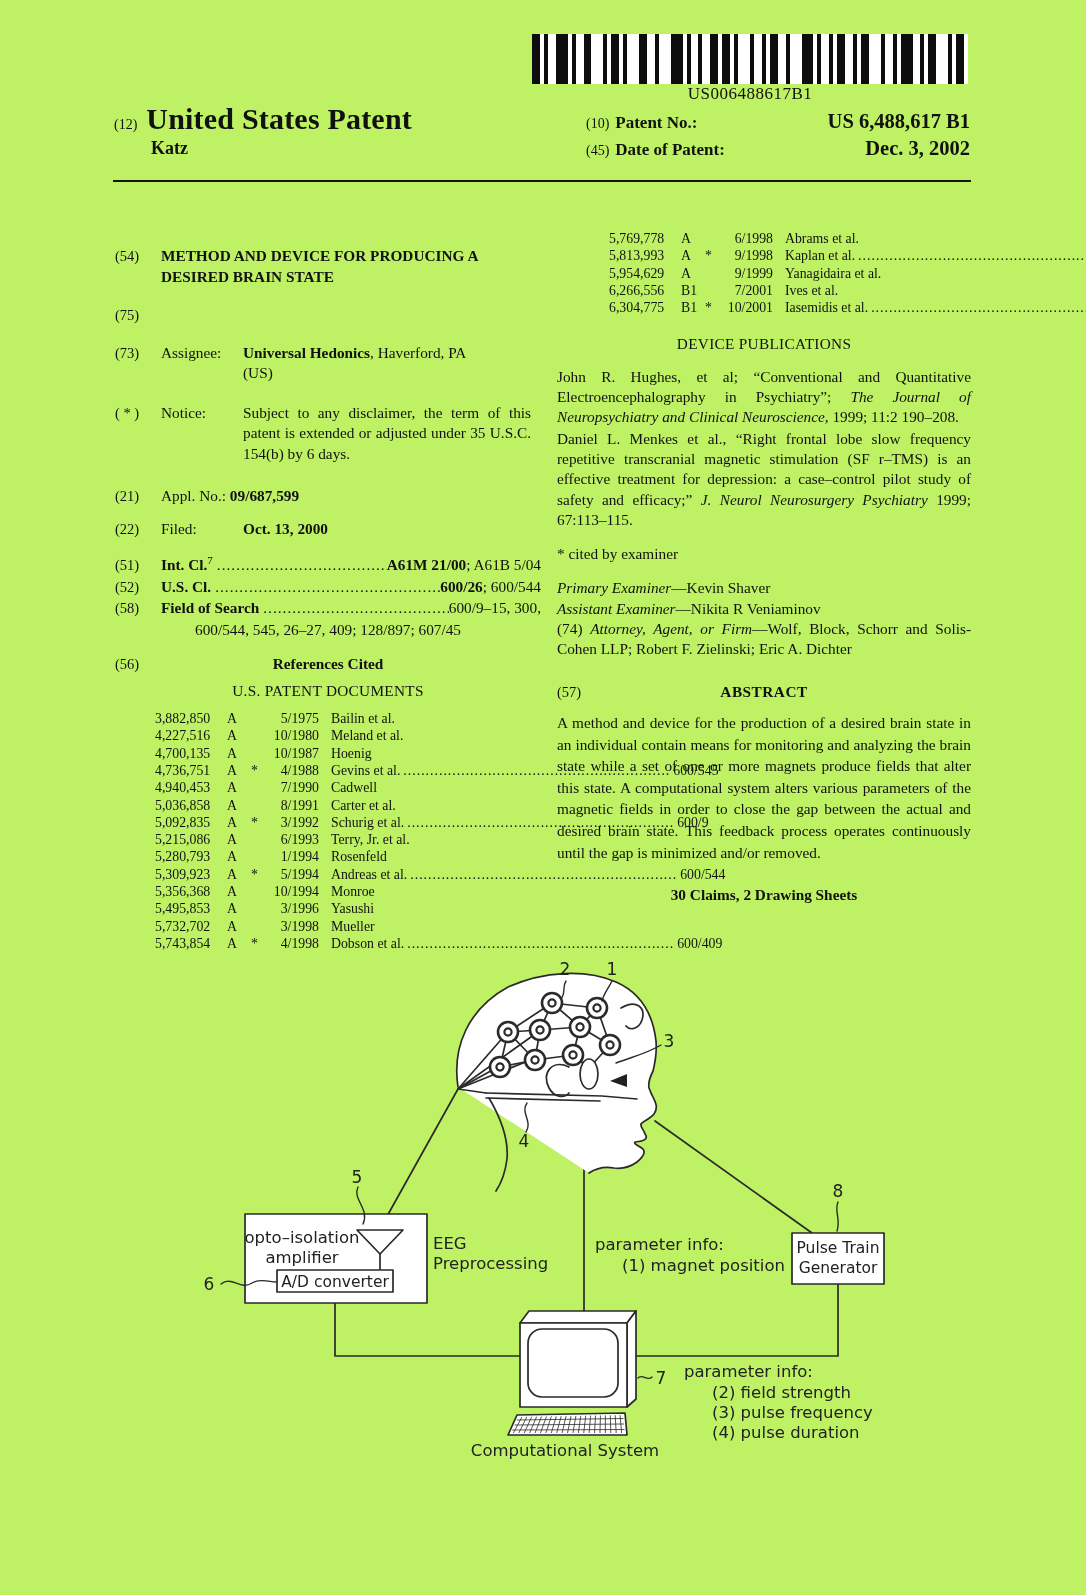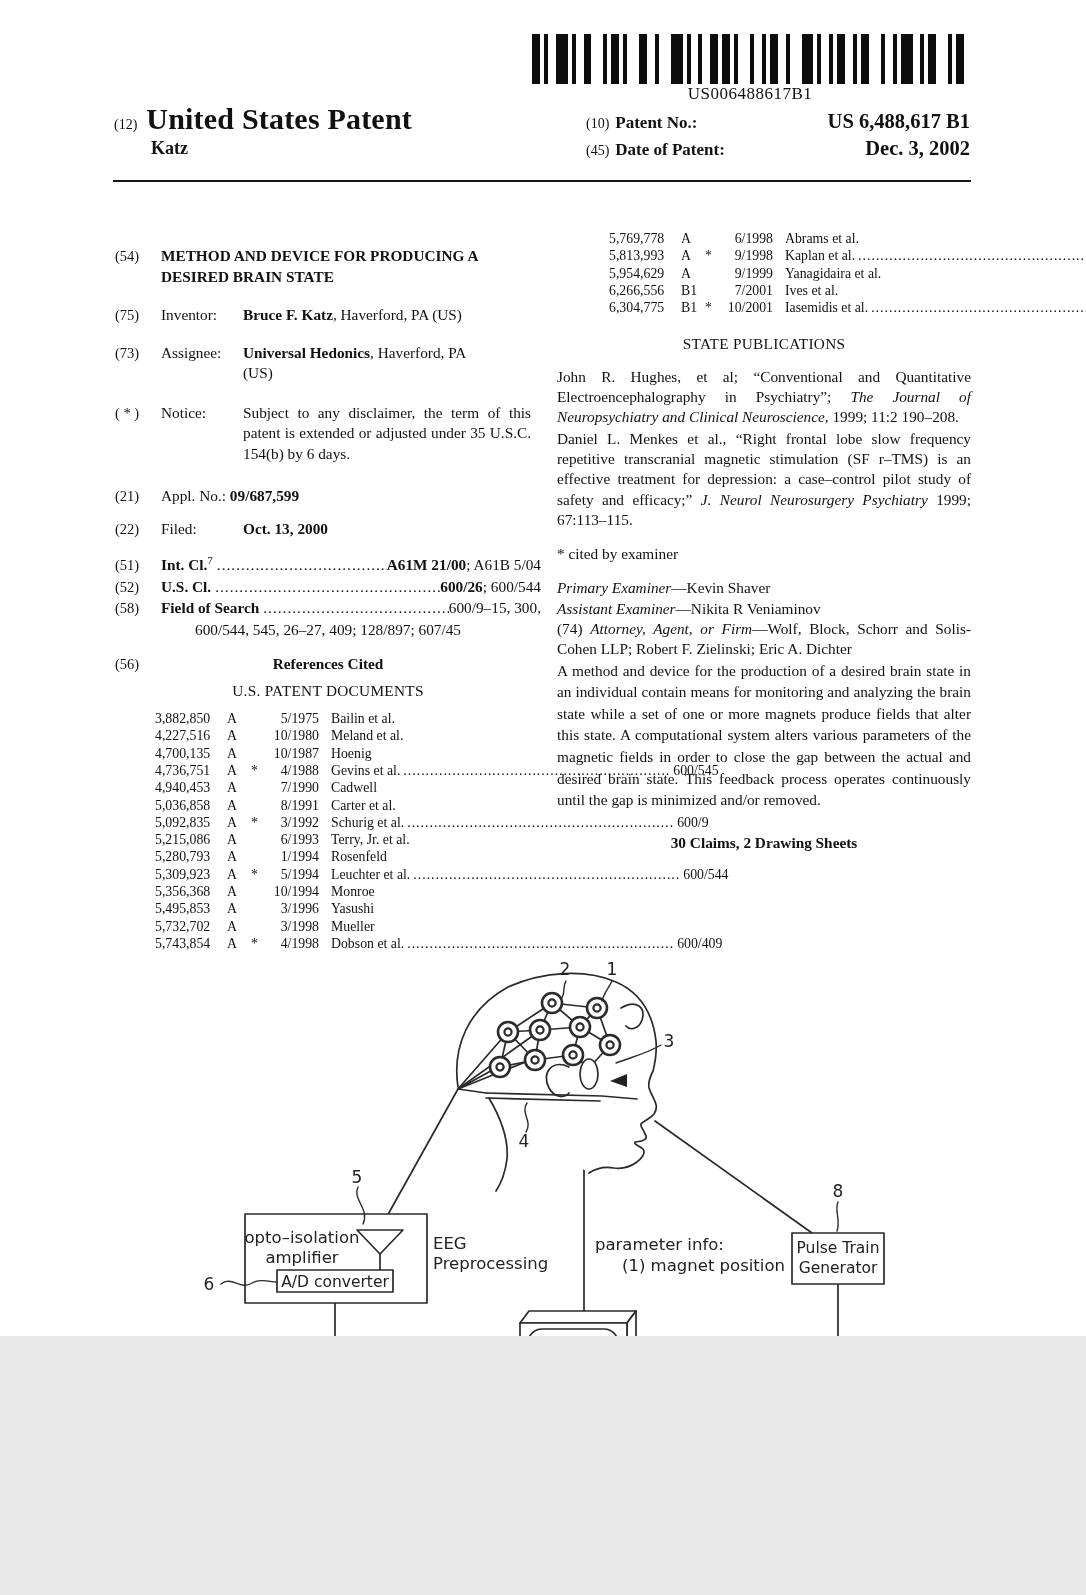--- a/index.html
+++ b/index.html
@@ -1,16 +1,16 @@
 <!DOCTYPE html>
 <html><head>
 <meta charset="utf-8">
 <style>
   html,body{margin:0;padding:0;background:#e8e8e8;}
-  .page{position:relative;width:1086px;height:1336px;background:#ffffff;margin:0 auto;
+  .page{position:relative;width:1086px;height:1595px;background:#bef264;margin:0 auto;
         font-family:"Liberation Serif","DejaVu Serif",serif;color:#111;overflow:hidden;}
 
   
   .barcode{position:absolute;left:532px;top:34px;width:436px;height:50px;display:flex;align-items:stretch;}
   .barcode span{flex-basis:0;}
   .bc-b{background:#0d0d0d;}
   .bc-w{background:#fff;}
   .barcode-text{position:absolute;left:532px;top:84px;width:436px;text-align:center;
                 font-size:17px;letter-spacing:.5px;}
 
@@ -172,24 +172,20 @@
   </div>
   <div class="hrule"></div>
 
   <div class="col-left">
     <div class="item" style="margin-top:8px;margin-bottom:18px;">
       <span class="inum">(54)</span>
       <span class="ibody title-54">METHOD AND DEVICE FOR PRODUCING A DESIRED BRAIN STATE</span>
     </div>
     <div class="item" style="margin-bottom:17px;">
       <span class="inum">(75)</span>
-      <span class="ibody lblrow">
-        <span class="lbl">Inventor:</span>
-        <span class="ltext"><span class="b">Bruce F. Katz</span><span>, Haverford, PA (US)</span></span>
-      </span>
     </div>
     <div class="item" style="margin-bottom:19px;">
       <span class="inum">(73)</span>
       <span class="ibody lblrow">
         <span class="lbl">Assignee:</span>
         <span class="ltext" style="width:250px;flex:0 0 250px;"><span class="b">Universal Hedonics</span><span>, Haverford, PA (US)</span></span>
       </span>
     </div>
     <div class="item" style="margin-bottom:22px;">
       <span class="inum">( * )</span>
@@ -318,21 +314,21 @@
           <span class="rnm">
             <span class="nm">Rosenfeld</span>
           </span>
         </div>
         <div class="ref-row">
           <span class="rn">5,309,923</span>
           <span class="rk">A</span>
           <span class="rs">*</span>
           <span class="rd">5/1994</span>
           <span class="rnm">
-            <span class="nm">Leuchter et al.</span>
+            <span class="nm">Andreas et al.</span>
             <span class="ldr">............................................................</span>
             <span class="rc">600/544</span>
           </span>
         </div>
         <div class="ref-row">
           <span class="rn">5,356,368</span>
           <span class="rk">A</span>
           <span class="rs"></span>
           <span class="rd">10/1994</span>
           <span class="rnm">
@@ -414,29 +410,33 @@
           <span class="rn">6,304,775</span>
           <span class="rk">B1</span>
           <span class="rs">*</span>
           <span class="rd">10/2001</span>
           <span class="rnm">
             <span class="nm">Iasemidis et al.</span>
             <span class="ldr">............................................................</span>
           </span>
         </div>
       </div>
-    <div class="uspd" style="margin-bottom:12px;">STATE PUBLICATIONS</div>
+    <div class="uspd" style="margin-bottom:12px;">DEVICE PUBLICATIONS</div>
     <div id="pubs">
         <p class="pub"><span>John R. Hughes, et al; “Conventional and Quantitative Electroencephalography in Psychiatry”; </span><span class="i">The Journal of Neuropsychiatry and Clinical Neuroscience,</span><span> 1999; 11:2 190–208.</span></p>
         <p class="pub"><span>Daniel L. Menkes et al., “Right frontal lobe slow frequency repetitive transcranial magnetic stimulation (SF r–TMS) is an effective treatment for depression: a case–control pilot study of safety and efficacy;” </span><span class="i">J. Neurol Neurosurgery Psychiatry</span><span> 1999; 67:113–115.</span></p>
       </div>
     <div class="cited">* cited by examiner</div>
     <div class="exline"><span class="ital">Primary Examiner</span><span>—</span><span>Kevin Shaver</span></div>
     <div class="exline"><span class="ital">Assistant Examiner</span><span>—</span><span>Nikita R Veniaminov</span></div>
     <div class="att"><span>(74)</span> <span class="ital">Attorney, Agent, or Firm</span><span>—</span><span>Wolf, Block, Schorr and Solis-Cohen LLP; Robert F. Zielinski; Eric A. Dichter</span></div>
+    <div class="abs-hd">
+      <span class="inum">(57)</span>
+      <span class="t">ABSTRACT</span>
+    </div>
     <div class="abstract">A method and device for the production of a desired brain state in an individual contain means for monitoring and analyzing the brain state while a set of one or more magnets produce fields that alter this state. A computational system alters various parameters of the magnetic fields in order to close the gap between the actual and desired brain state. This feedback process operates continuously until the gap is minimized and/or removed.</div>
     <div class="claims">30 Claims, 2 Drawing Sheets</div>
   </div>
 
   <svg class="fig" viewBox="0 0 1086 580">
 
     <g>
       <path class="ln" d="M 584 161 L 584 382"></path>
       <path class="ln" d="M 458 154 L 381 292"></path>
       <path class="ln" d="M 655 186 L 812 298"></path>

